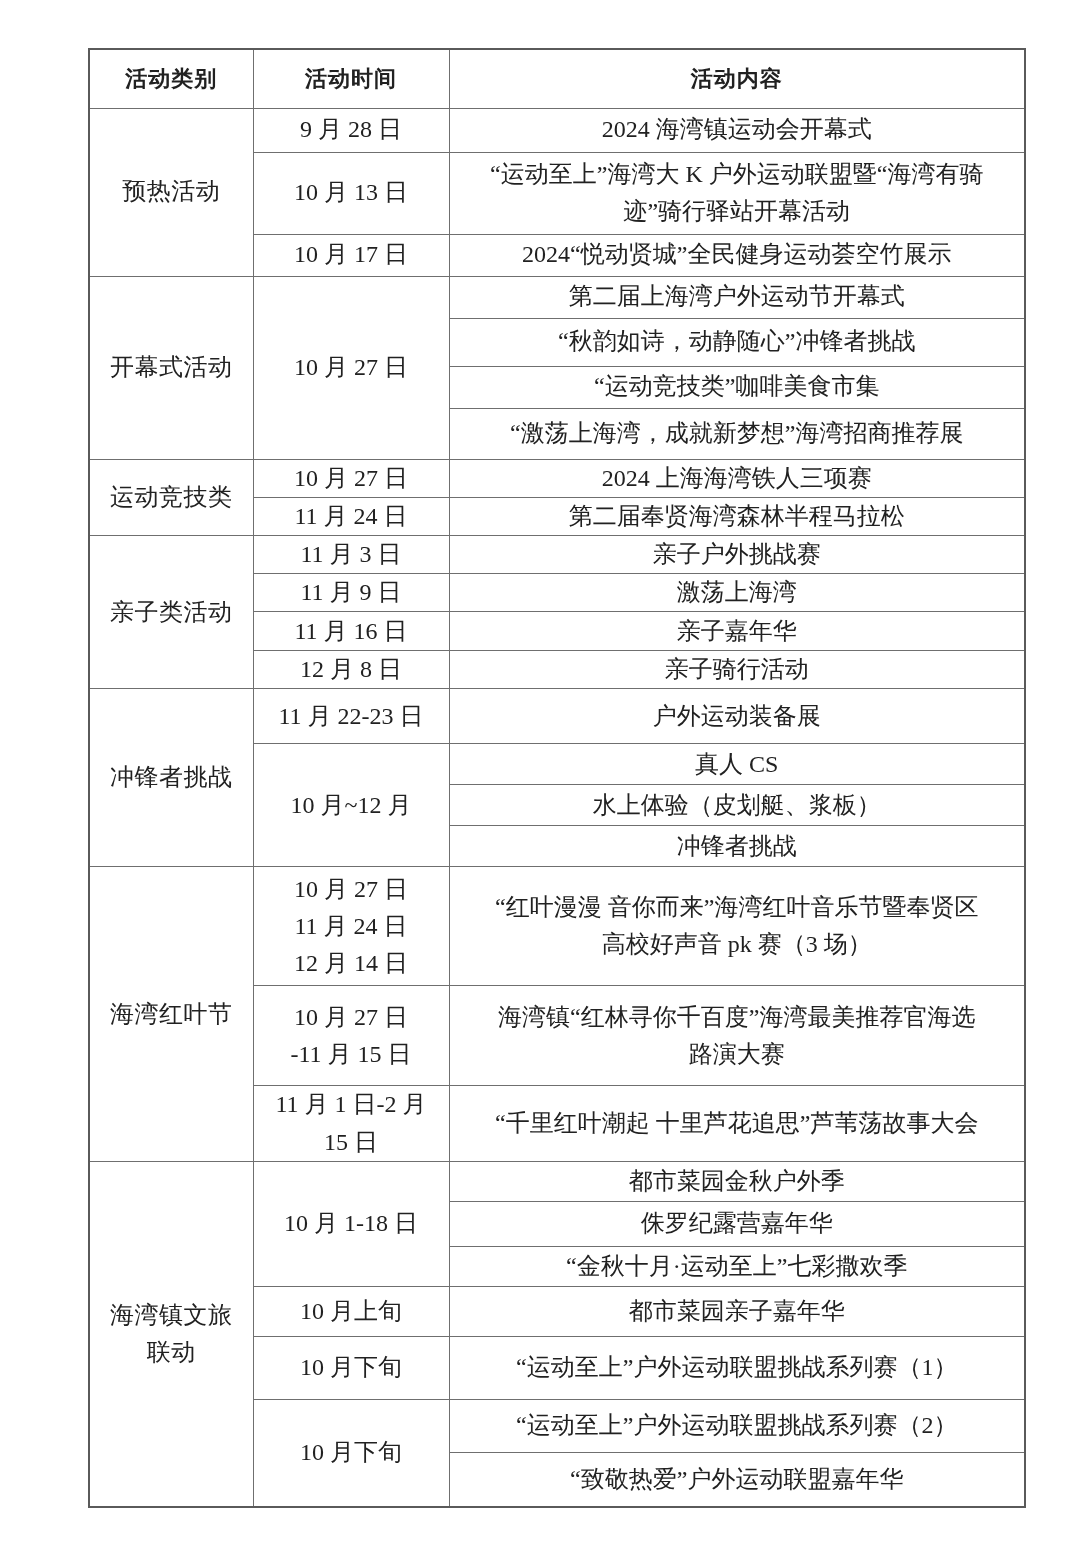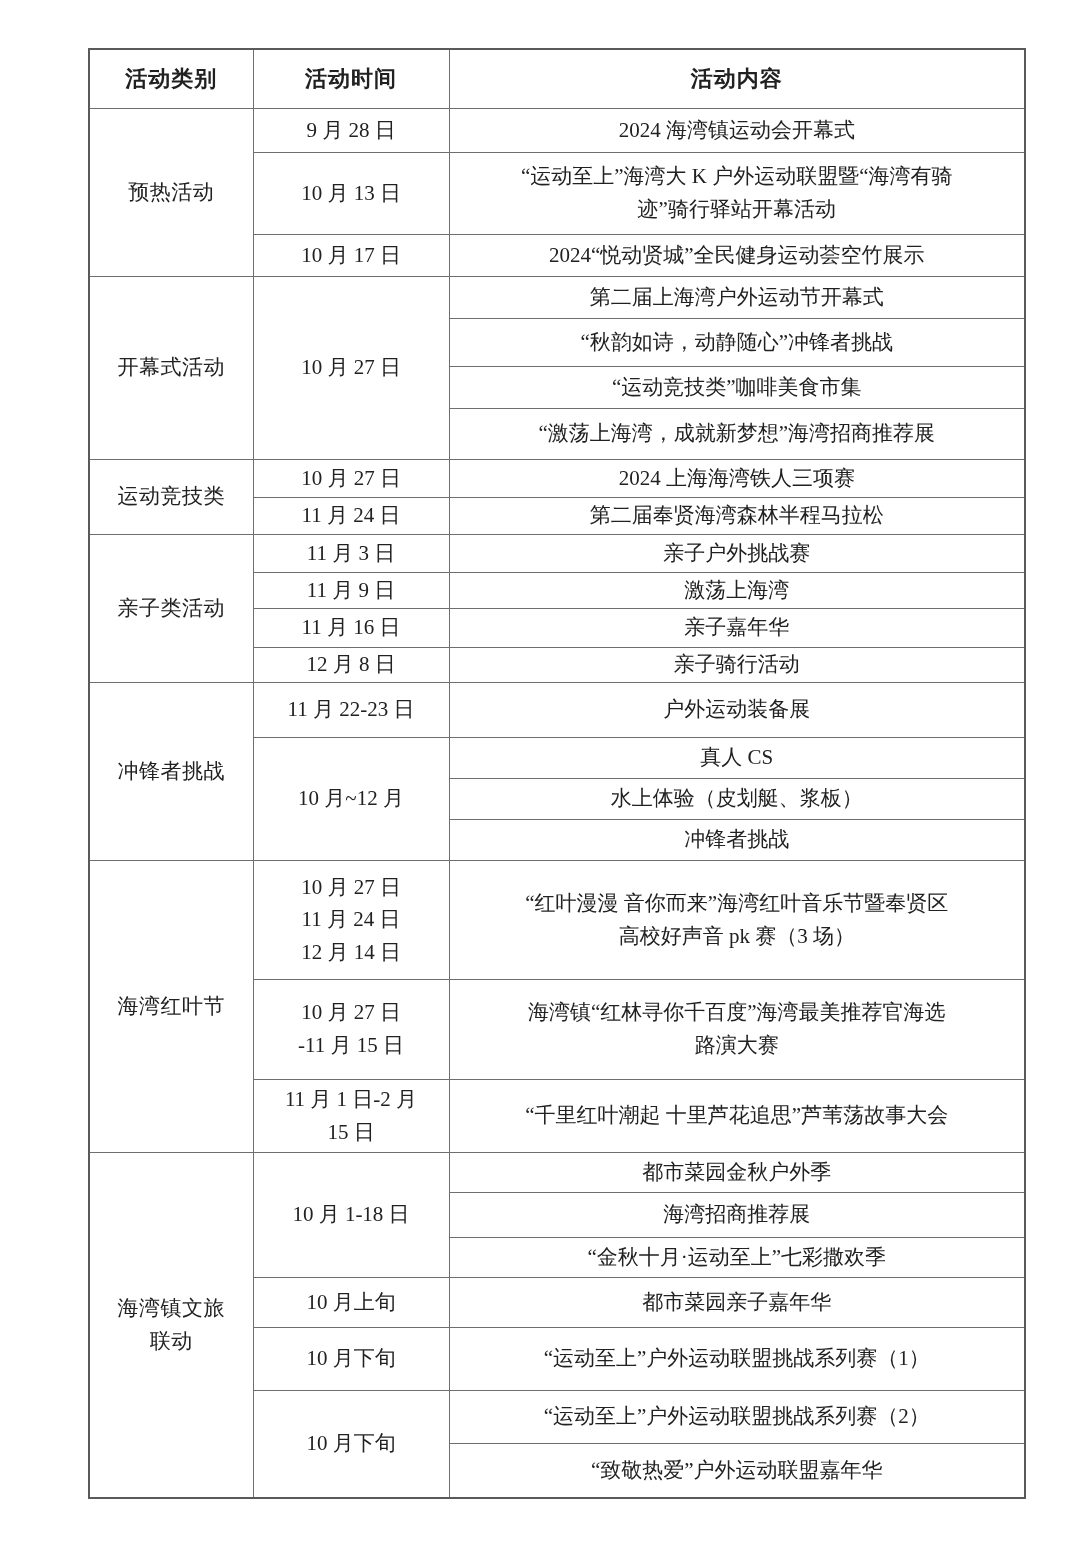--- a/index.html
+++ b/index.html
@@ -21,21 +21,21 @@
     border-collapse:collapse;
     table-layout:fixed;
     border:2px solid #5a5a5a;
     margin-left:16px;
   }
   table.schedule th, table.schedule td {
     border:1.6px solid #6f6f6f;
     text-align:center;
     vertical-align:middle;
     padding:0 6px;
-    font-size:21px;
+    font-size:24px;
     line-height:1.55;
     white-space:pre-line;
     overflow:hidden;
     font-weight:normal;
   }
   table.schedule th {
     font-size:22px;
     font-weight:bold;
     letter-spacing:1px;
   }
@@ -155,21 +155,21 @@
       <td class="cont">“千里红叶潮起 十里芦花追思”芦苇荡故事大会</td>
     </tr>
 
     <tr style="height:40px">
       <td class="cat" rowspan="7">海湾镇文旅
 联动</td>
       <td class="time" rowspan="3">10 月 1-18 日</td>
       <td class="cont">都市菜园金秋户外季</td>
     </tr>
     <tr style="height:45px">
-      <td class="cont">海湾招商推荐展</td>
+      <td class="cont">侏罗纪露营嘉年华</td>
     </tr>
     <tr style="height:40px">
       <td class="cont">“金秋十月·运动至上”七彩撒欢季</td>
     </tr>
     <tr style="height:50px">
       <td class="time">10 月上旬</td>
       <td class="cont">都市菜园亲子嘉年华</td>
     </tr>
     <tr style="height:63px">
       <td class="time">10 月下旬</td>

